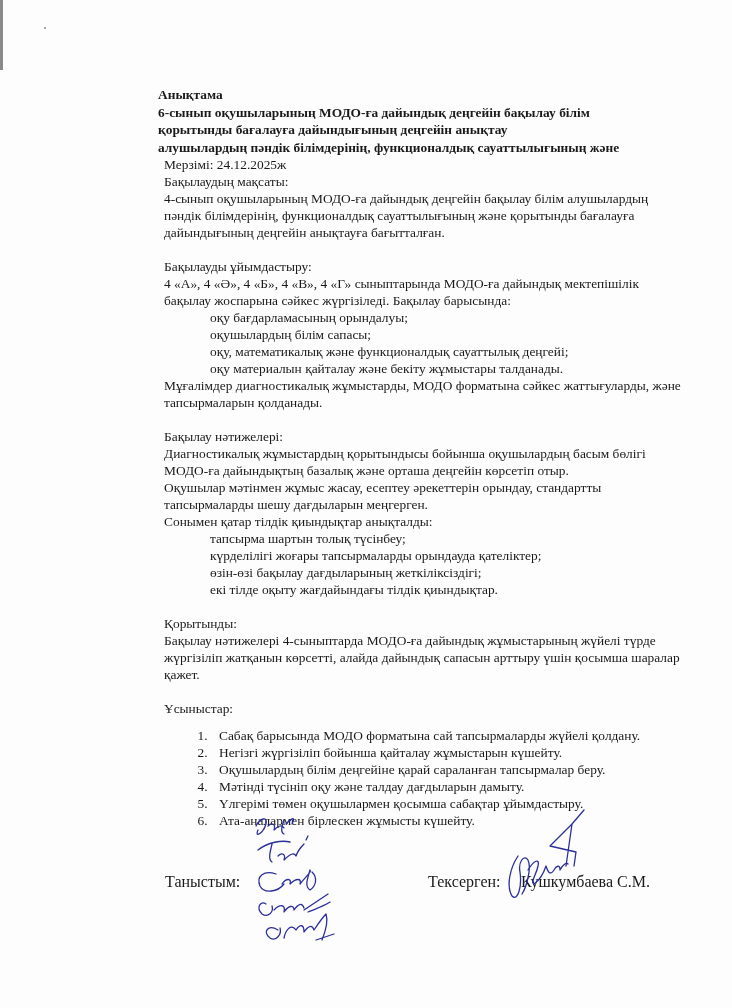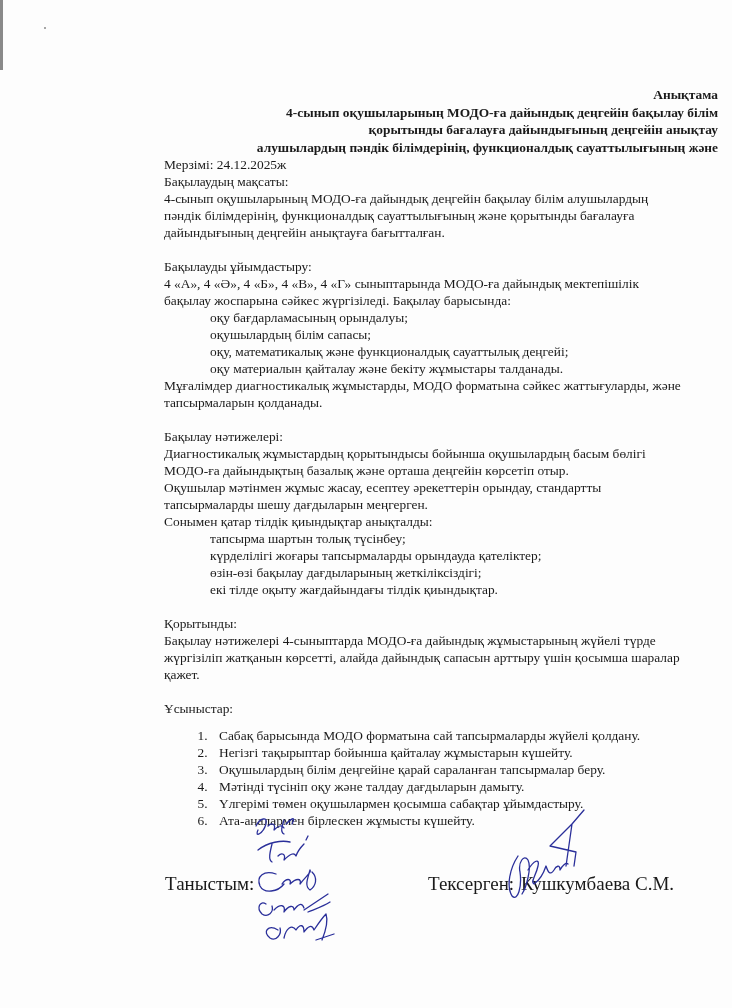--- a/index.html
+++ b/index.html
@@ -36,59 +36,59 @@
     }
     .content {
       position: absolute;
       left: 164px;
       top: 86px;
       width: 560px;
       font-size: 13.4px;
       line-height: 17px;
     }
     .title-block {
-      text-align: right;
+      text-align: left;
       font-weight: bold;
       width: 560px;
       margin-left: -6px;
     }
     .title-block div { line-height: 17.5px; }
     .b { font-weight: normal; }
     .para { margin: 0; }
     .gap { height: 17px; }
     .indent { padding-left: 46px; }
     ol.recs {
       margin: 10px;
       padding-left: 37px;
     }
     ol.recs li {
       padding-left: 8px;
       line-height: 17px;
     }
     .sign-row {
       position: absolute;
       top: 873px;
-      font-size: 19px;
+      font-size: 16px;
     }
     .sig {
       position: absolute;
     }
     .sig svg { display: block; }
   </style>
 </head>
 <body>
 
 <div class="page">
   <div class="left-edge"></div>
   <div class="speck"></div>
 
   <div class="content">
     <div class="title-block">
       <div>Анықтама</div>
-      <div>4-сынып оқушыларының МОДО-ға дайындық деңгейін бақылау білім</div>
+      <div>6-сынып оқушыларының МОДО-ға дайындық деңгейін бақылау білім</div>
       <div>қорытынды бағалауға дайындығының деңгейін анықтау</div>
       <div>алушылардың пәндік білімдерінің, функционалдық сауаттылығының және</div>
     </div>
     <div class="b">Мерзімі: 24.12.2025ж</div>
 
     <div class="b">Бақылаудың мақсаты:</div>
     <div class="para">4-сынып оқушыларының МОДО-ға дайындық деңгейін бақылау білім алушылардың</div>
     <div class="para">пәндік білімдерінің, функционалдық сауаттылығының және қорытынды бағалауға</div>
     <div class="para">дайындығының деңгейін анықтауға бағытталған.</div>
     <div class="gap"></div>
@@ -118,21 +118,21 @@
 
     <div class="b">Қорытынды:</div>
     <div class="para">Бақылау нәтижелері 4-сыныптарда МОДО-ға дайындық жұмыстарының жүйелі түрде</div>
     <div class="para">жүргізіліп жатқанын көрсетті, алайда дайындық сапасын арттыру үшін қосымша шаралар</div>
     <div class="para">қажет.</div>
     <div class="gap"></div>
 
     <div class="b">Ұсыныстар:</div>
     <ol class="recs">
       <li>Сабақ барысында МОДО форматына сай тапсырмаларды жүйелі қолдану.</li>
-      <li>Негізгі тақырыптар бойынша қайталау жұмыстарын күшейту.</li>
+      <li>Негізгі жүргізіліп бойынша қайталау жұмыстарын күшейту.</li>
       <li>Оқушылардың білім деңгейіне қарай сараланған тапсырмалар беру.</li>
       <li>Мәтінді түсініп оқу және талдау дағдыларын дамыту.</li>
       <li>Үлгерімі төмен оқушылармен қосымша сабақтар ұйымдастыру.</li>
       <li>Ата-аналармен бірлескен жұмысты күшейту.</li>
     </ol>
   </div>
 
   <div class="sign-row" style="left:165px;">Таныстым:</div>
   <div class="sign-row" style="left:428px;">Тексерген:</div>
   <div class="sign-row" style="left:521px;">Кушкумбаева С.М.</div>

